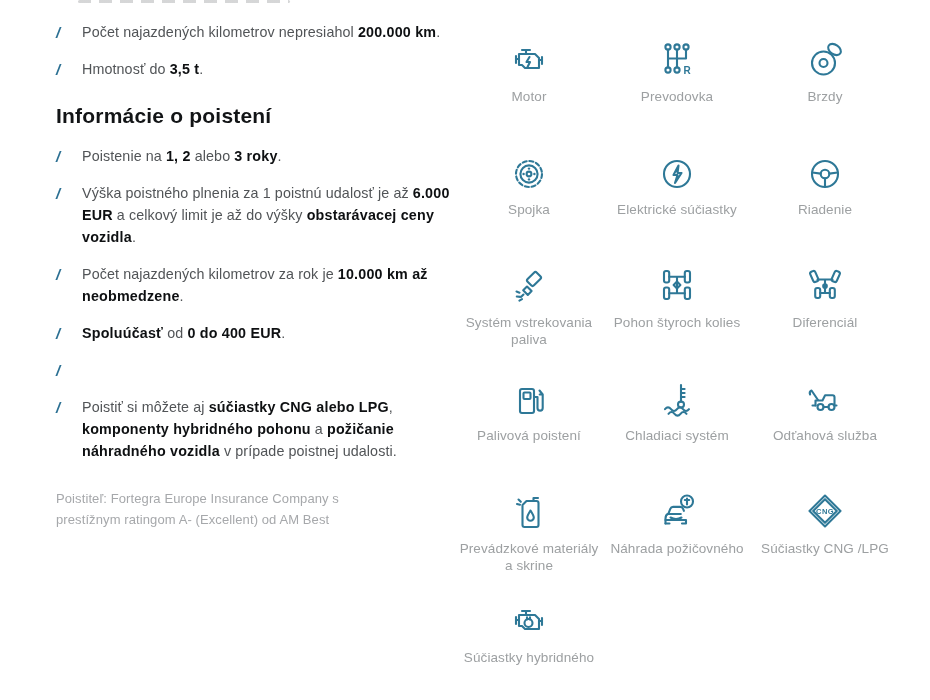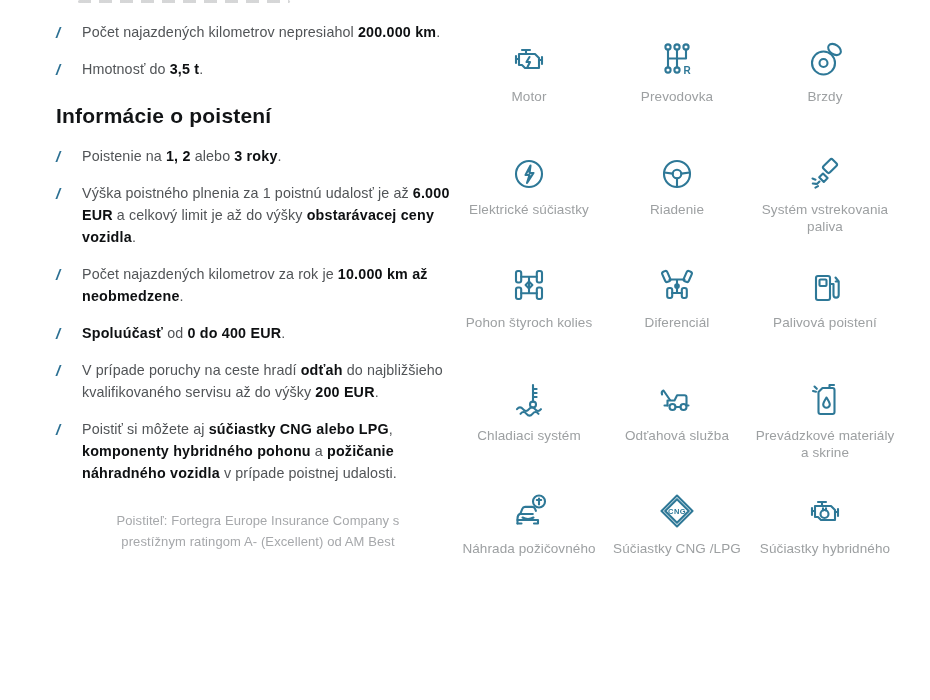--- a/index.html
+++ b/index.html
@@ -25,21 +25,21 @@
   }
   .benefit .txt{white-space:pre-wrap;}
   .benefit b{color:#0e1012;font-weight:700;letter-spacing:.2px;}
   .sec1{padding-top:21px;}
   .ins-heading{
     margin:24px 0 17px 0;font-size:21px;font-weight:700;color:#121416;
     letter-spacing:.2px;
   }
   .footnote{
     margin:26px 0 0 0;font-size:13px;line-height:21px;color:#a6a8ab;
-    white-space:pre-wrap;letter-spacing:.1px;text-align:center;
+    white-space:pre-wrap;letter-spacing:.1px;
   }
   .right-col{
     position:absolute;left:455px;top:33px;width:450px;
     display:grid;grid-template-columns:148px 148px 148px;
     grid-template-rows:repeat(5,113px) 40px 113px;
     justify-items:center;
   }
   .cell{display:flex;flex-direction:column;align-items:center;width:148px;}
   .icobox{height:48px;display:flex;align-items:flex-end;justify-content:center;}
   .icobox svg{width:44px;height:44px;}
@@ -86,22 +86,20 @@
         <span class="slash">/</span>
         <span class="txt"><span>Počet najazdených kilometrov za rok je </span><b>10.000 km až
 neobmedzene</b><span>.</span></span>
       </li>
       <li class="benefit">
         <span class="slash">/</span>
         <span class="txt"><b>Spoluúčasť</b><span> od </span><b>0 do 400 EUR</b><span>.</span></span>
       </li>
       <li class="benefit">
         <span class="slash">/</span>
-        <span class="txt"><span>V prípade poruchy na ceste hradí </span><b>odťah</b><span> do najbližšieho
-kvalifikovaného servisu až do výšky </span><b>200 EUR</b><span>.</span></span>
       </li>
       <li class="benefit">
         <span class="slash">/</span>
         <span class="txt"><span>Poistiť si môžete aj </span><b>súčiastky CNG alebo LPG</b><span>,
 </span><b>komponenty hybridného pohonu</b><span> a </span><b>požičanie
 náhradného vozidla</b><span> v prípade poistnej udalosti.</span></span>
       </li>
     </ul>
   <p class="footnote">Poistiteľ: Fortegra Europe Insurance Company s
 prestížnym ratingom A- (Excellent) od AM Best</p>
@@ -139,20 +137,34 @@
           <circle class="ic" cx="20.5" cy="26" r="11.5"></circle>
           <circle class="ic" cx="20.5" cy="26" r="4"></circle>
           <ellipse class="ic" cx="31.5" cy="12.5" rx="7" ry="4.8" transform="rotate(35 31.5 12.5)"></ellipse>
         </svg>
       </div>
       <div class="clabel">Brzdy</div>
     </div>
     <div class="cell">
       <div class="icobox">
         <svg viewBox="0 0 44 44">
+          <circle class="ic" cx="22" cy="24" r="13" stroke-dasharray="4.1 2.7"></circle>
+          <circle class="ic" cx="22" cy="24" r="8.6"></circle>
+          <circle class="ic" cx="22" cy="24" r="2.4"></circle>
+          <circle cx="22" cy="18.6" r="1.2" fill="#2e7897"></circle>
+          <circle cx="27.4" cy="24" r="1.2" fill="#2e7897"></circle>
+          <circle cx="22" cy="29.4" r="1.2" fill="#2e7897"></circle>
+          <circle cx="16.6" cy="24" r="1.2" fill="#2e7897"></circle>
+        </svg>
+      </div>
+      <div class="clabel">Spojka</div>
+    </div>
+    <div class="cell">
+      <div class="icobox">
+        <svg viewBox="0 0 44 44">
           <circle class="ic" cx="22" cy="24" r="13"></circle>
           <path class="ic" d="M23.5 15.5 L18.5 25 h4 l-2.5 8 L26.5 23 h-4 z"></path>
         </svg>
       </div>
       <div class="clabel">Elektrické súčiastky</div>
     </div>
     <div class="cell">
       <div class="icobox">
         <svg viewBox="0 0 44 44">
           <circle class="ic" cx="22" cy="24" r="13"></circle>

